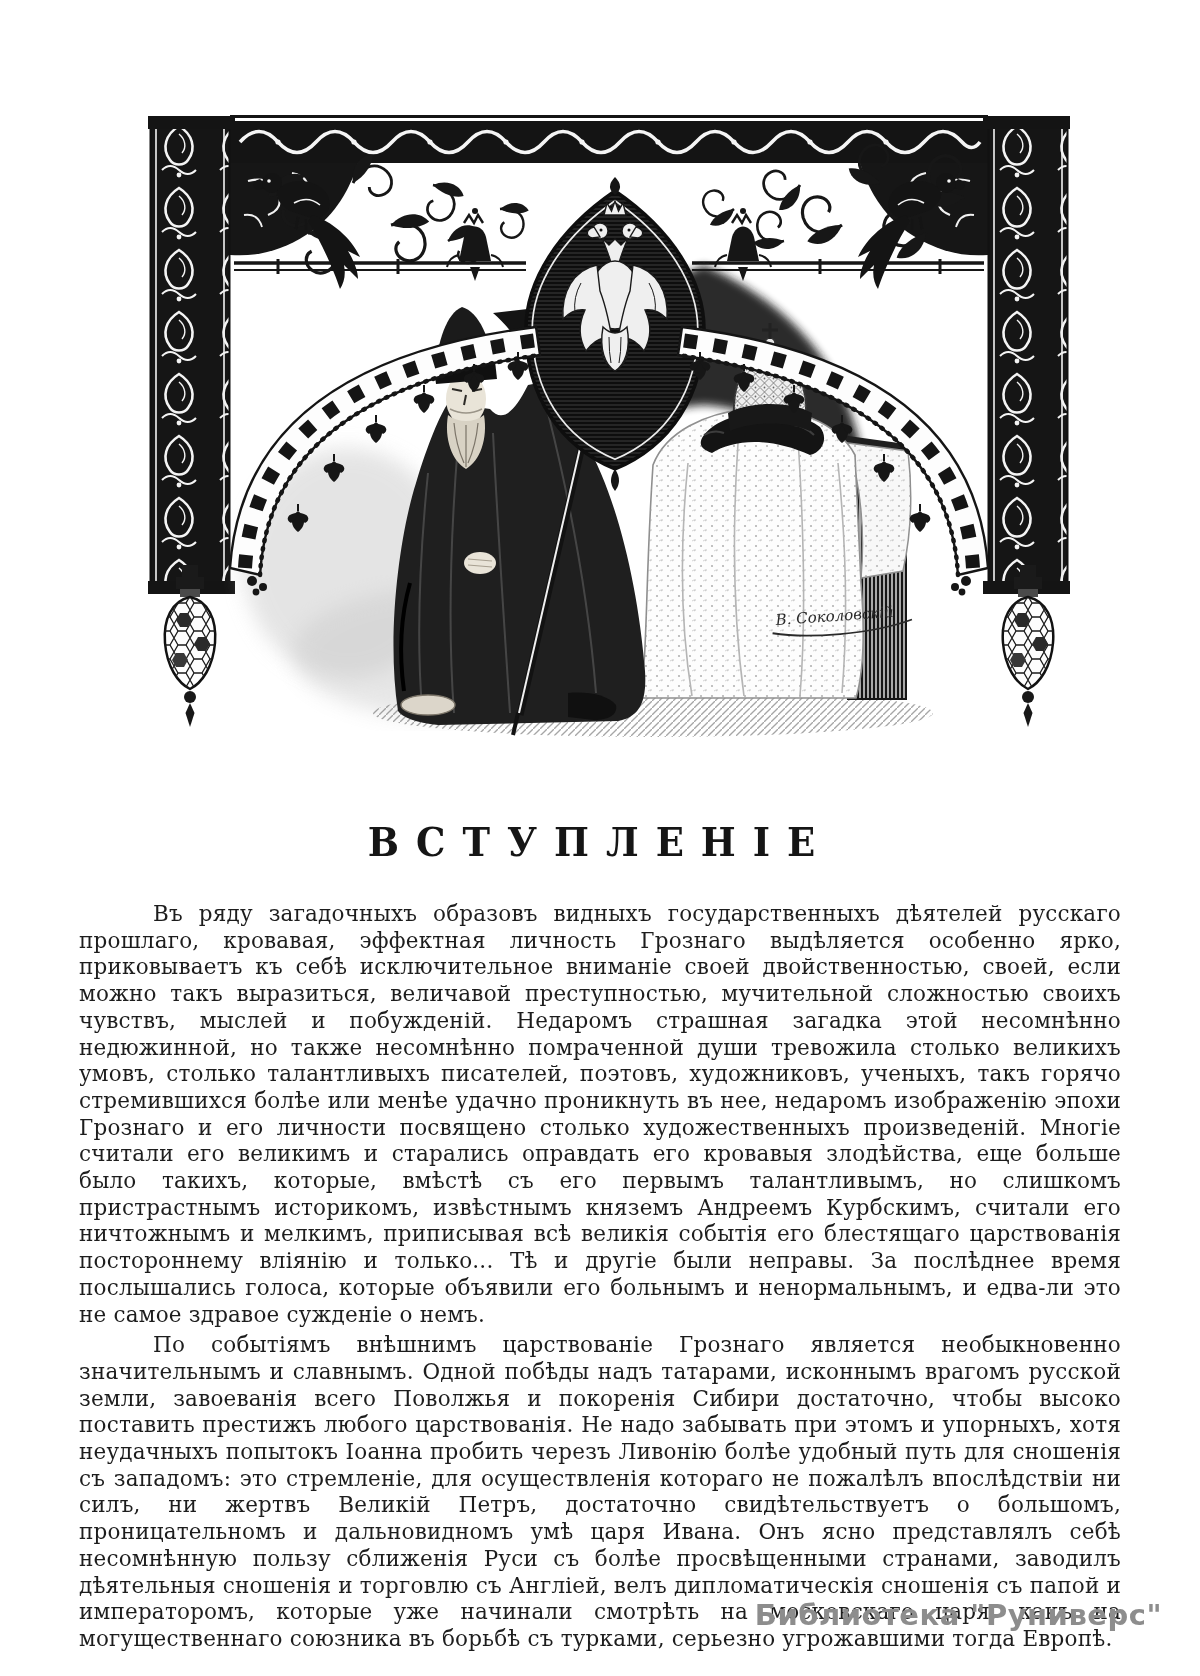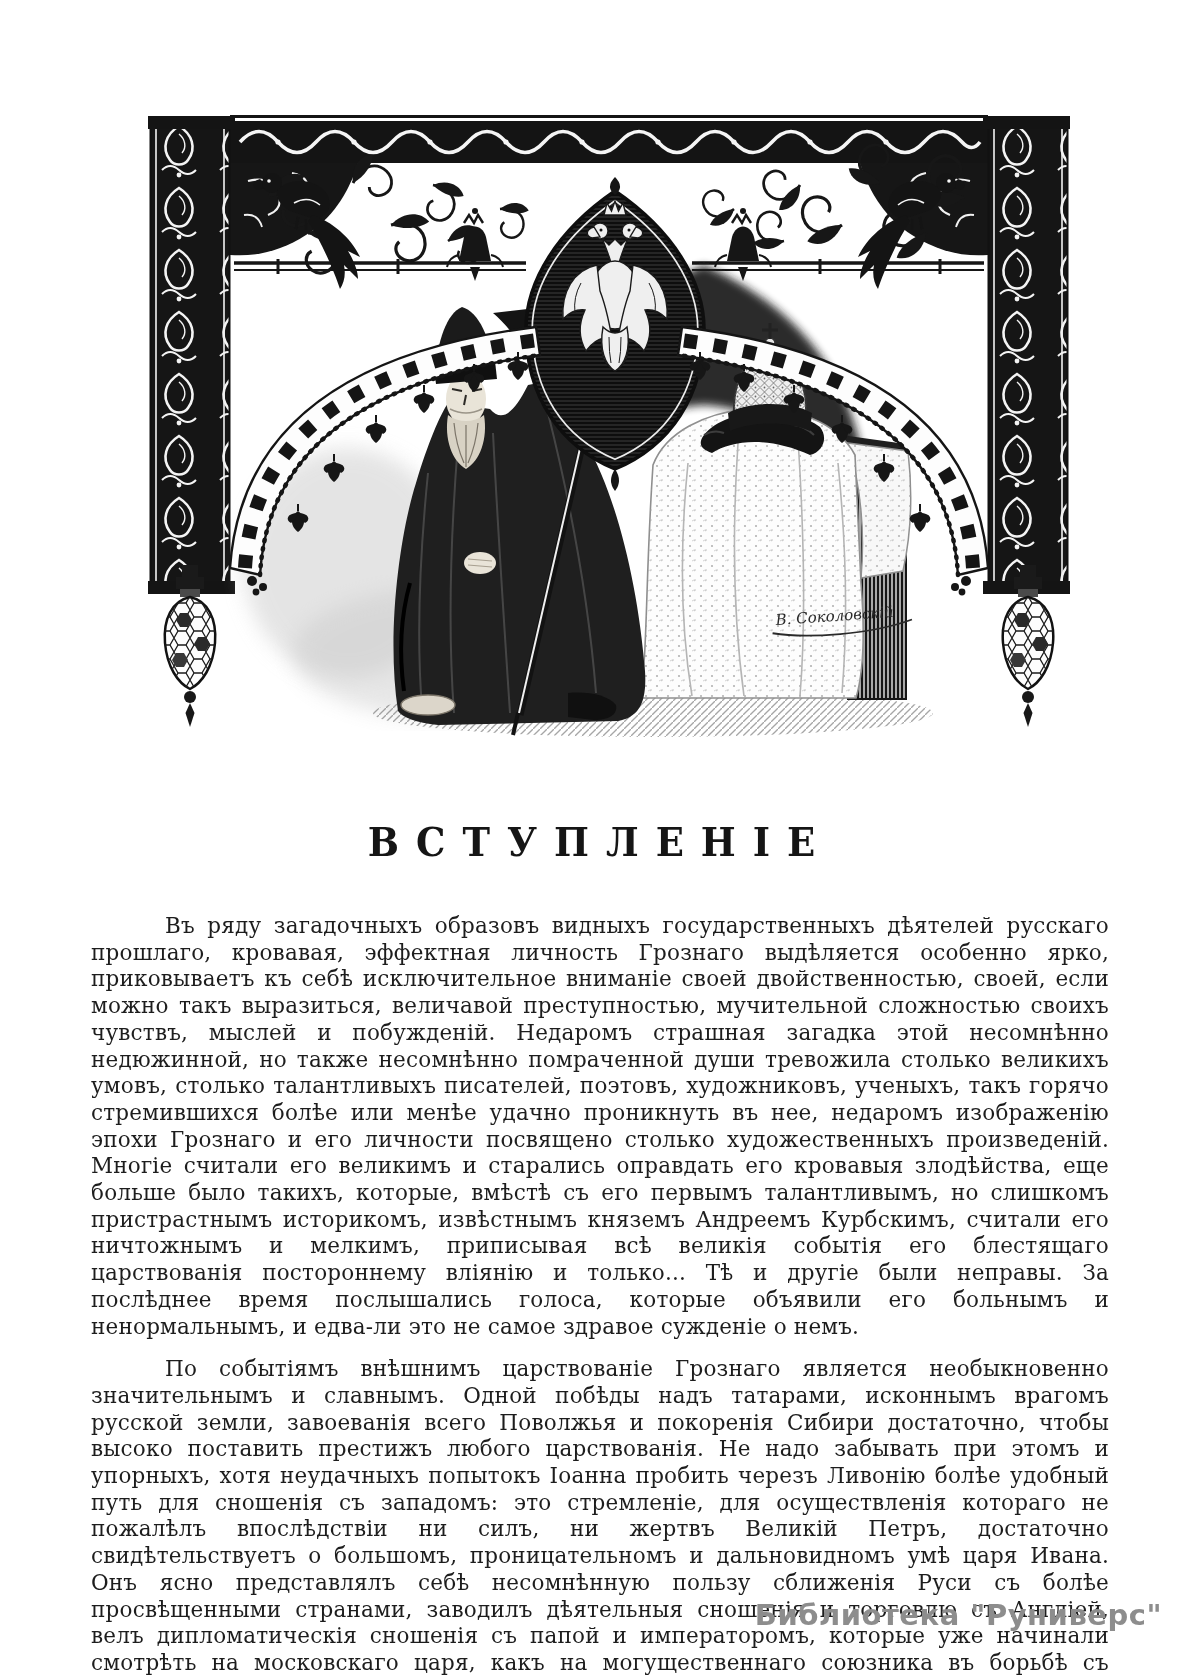--- a/index.html
+++ b/index.html
@@ -23,21 +23,21 @@
   }
   .bodytext{
     position:absolute;left:75px;top:897px;width:1050px;
     font-family:"DejaVu Serif", serif;
     font-size:21.5px;
     line-height:26.7px;
     color:#1d1d1d;
     text-align:justify;
     letter-spacing:0.2px;
   }
-  .bodytext p{margin:16px;text-indent:74px;}
+  .bodytext p{margin:4px;text-indent:74px;}
   .watermark{
     position:absolute;top:1598px;right:38px;
     font-family:"DejaVu Sans", sans-serif;
     font-weight:bold;
     font-size:29px;
     color:#8d8d8d;
     letter-spacing:0.5px;
   }
   svg text.sig{
     font-family:"DejaVu Serif", serif;

